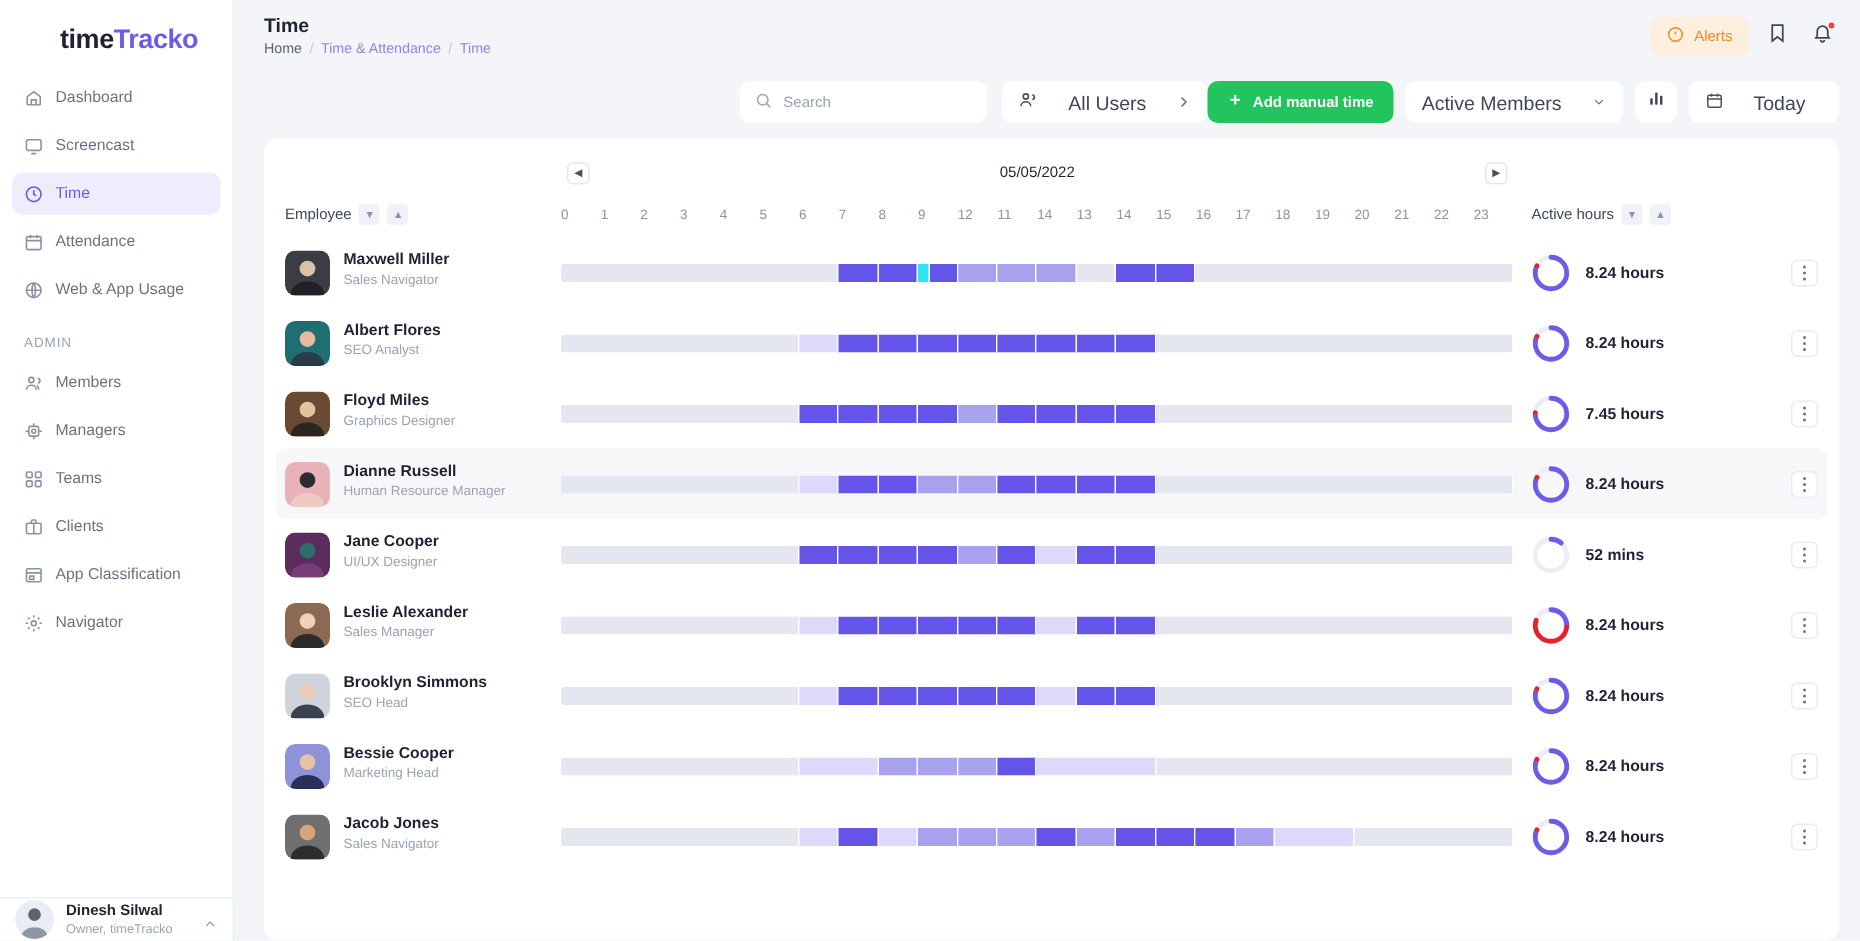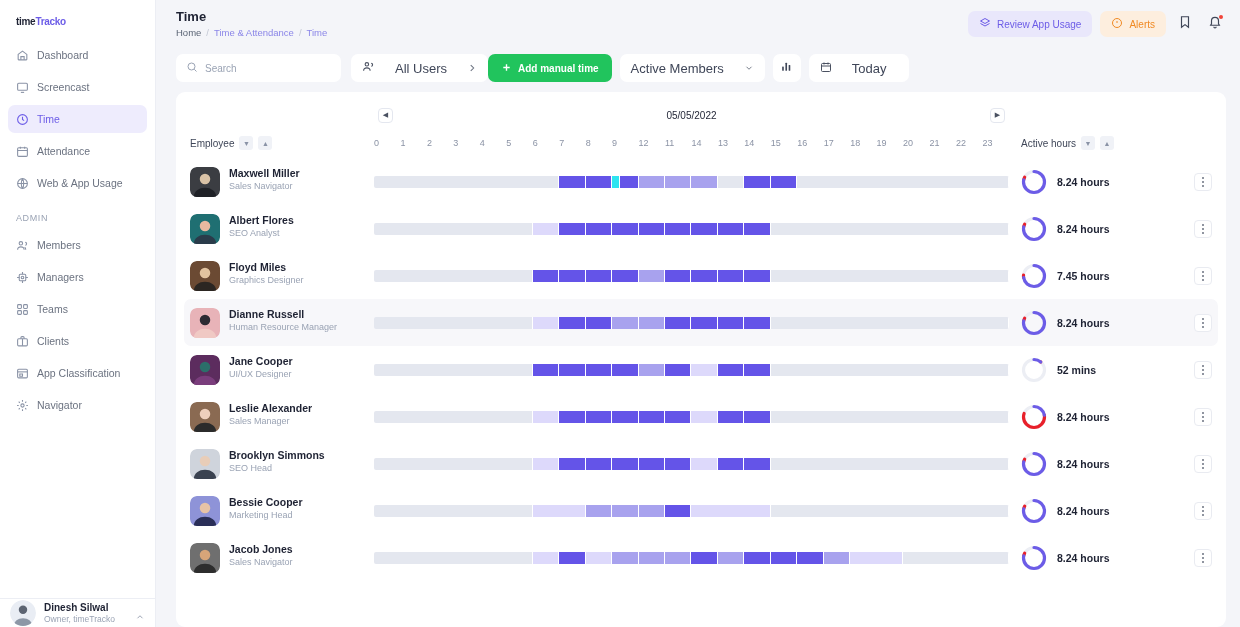--- a/index.html
+++ b/index.html
@@ -11,21 +11,21 @@
   }
   .app { display: flex; width: 1240px; height: 627px; }
 
   
   .sidebar {
     width: 156px; height: 627px; background: #ffffff;
     border-right: 1px solid #eceef4;
     display: flex; flex-direction: column; position: relative;
     flex: 0 0 156px;
   }
-  .brand { padding: 16px 0 14px 16px; font-size: 10px; font-weight: bold; letter-spacing: -0.3px; }
+  .brand { padding: 16px 0 14px 16px; font-size: 18px; font-weight: bold; letter-spacing: -0.3px; margin-left: 24px; }
   .brand .b1 { color: #1e2233; }
   .brand .b2 { color: #6c5ce7; }
   .nav { padding: 0 8px; }
   .nav-item {
     display: flex; align-items: center; gap: 8px;
     height: 28px; padding: 0 8px; border-radius: 7px;
     color: #6b7280; font-size: 10.5px; margin-bottom: 4px;
     cursor: pointer; white-space: nowrap;
   }
   .nav-item .ic { width: 13px; height: 13px; flex: 0 0 13px; display: block; color: #8a93a6; }
@@ -66,21 +66,21 @@
     padding: 0 11px; border-radius: 7px; font-size: 10px; cursor: pointer;
   }
   .pill-purple { background: #e9e7fb; color: #6c5ce7; }
   .pill-orange { background: #fdeede; color: #f08a24; }
   .icon-btn { width: 22px; height: 22px; display: flex; align-items: center;
     justify-content: center; color: #3f4658; cursor: pointer; position: relative; }
   .dot-red { position: absolute; top: 2px; right: 3px; width: 4px; height: 4px;
     border-radius: 50%; background: #f0443a; }
 
   
-  .toolbar { display: flex; align-items: center; justify-content: flex-start;
+  .toolbar { display: flex; align-items: center; justify-content: flex-end;
     padding: 8px 14px 10px 20px; }
   .tl-left { display: flex; align-items: center; gap: 10px; }
   .tl-right { display: flex; align-items: center; gap: 8px; }
   .search-box {
     width: 165px; height: 28px; background: #fff; border-radius: 7px;
     display: flex; align-items: center; gap: 7px; padding: 0 10px;
     font-size: 10px; color: #9aa3b4; cursor: text;
   }
   .search-box input { border: 0; outline: 0; font-size: 10px; color: #3f4658;
     background: transparent; width: 100%; font-family: inherit; }
@@ -265,27 +265,20 @@
         <div class="page-title">Time</div>
         <div class="crumbs">
           <span class="crumb">Home</span>
           <span class="crumb-sep">/</span>
           <span class="crumb link">Time &amp; Attendance</span>
           <span class="crumb-sep">/</span>
           <span class="crumb cur">Time</span>
         </div>
       </div>
       <div class="topbar-right">
-        <div class="pill pill-purple">
-          <span><svg width="12" height="12" viewBox="0 0 24 24" fill="none" stroke="currentColor" stroke-width="2">
-                <path d="M12 3l9 5-9 5-9-5z"></path>
-                <path d="M3 13l9 5 9-5"></path>
-              </svg></span>
-          <span>Review App Usage</span>
-        </div>
         <div class="pill pill-orange">
           <span><svg width="12" height="12" viewBox="0 0 24 24" fill="none" stroke="currentColor" stroke-width="2">
                 <circle cx="12" cy="12" r="9"></circle>
                 <path d="M12 8v4M12 16h.01"></path>
               </svg></span>
           <span>Alerts</span>
         </div>
         <div class="icon-btn">
           <span><svg width="14" height="14" viewBox="0 0 24 24" fill="none" stroke="currentColor" stroke-width="2">
                 <path d="M6 3h12v18l-6-4.5L6 21z"></path>

